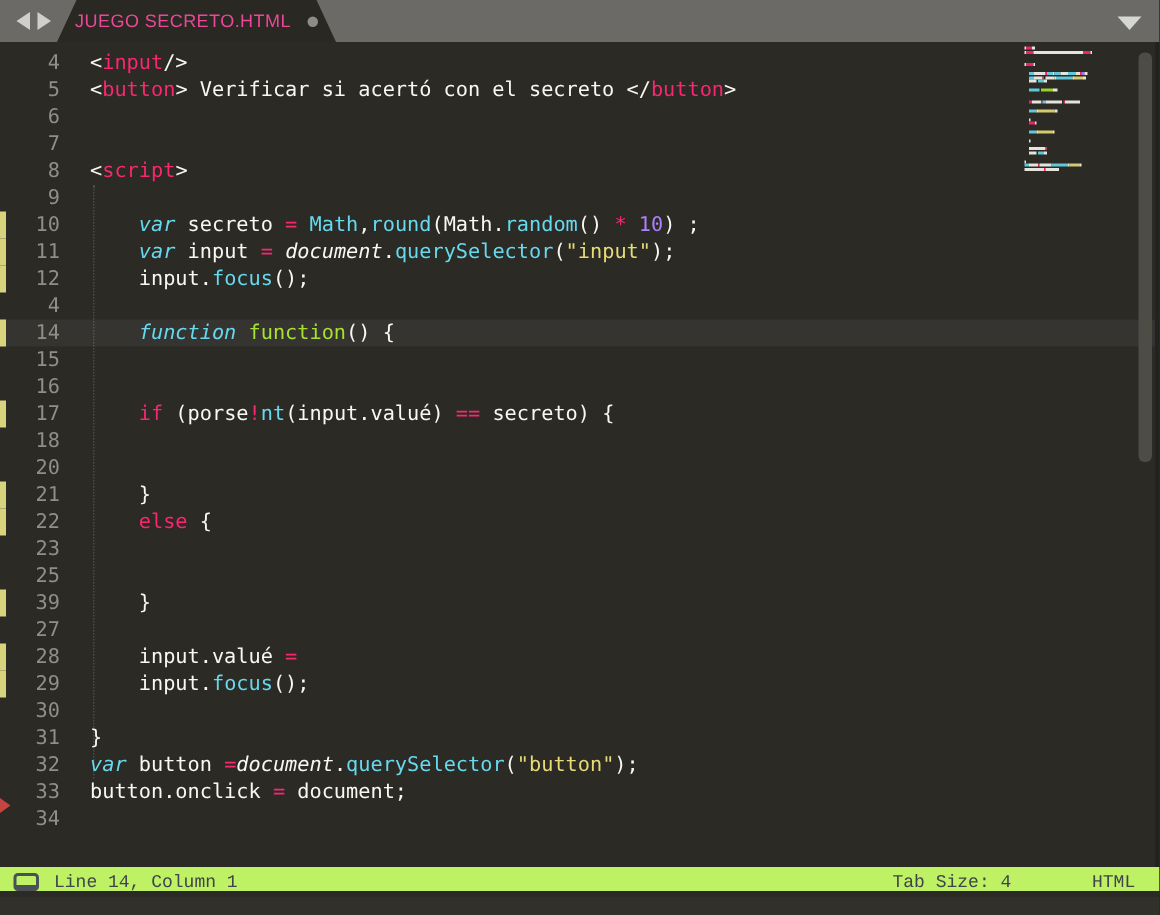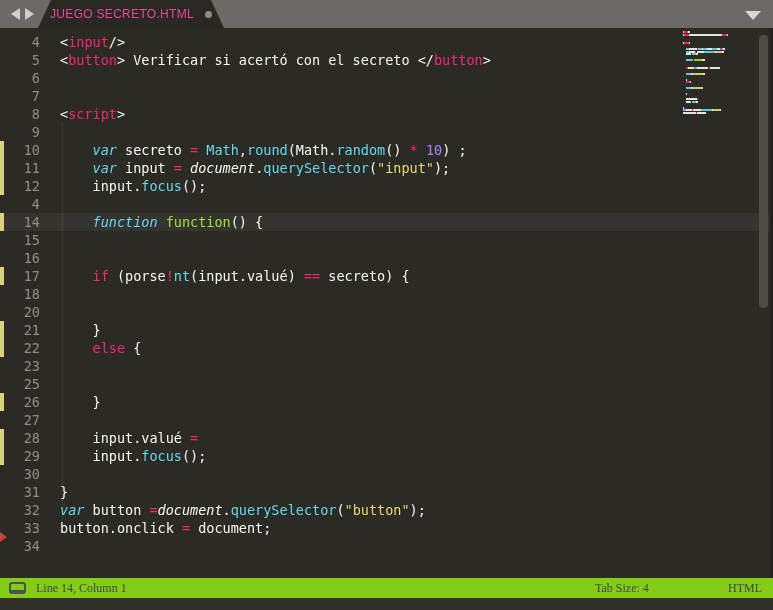--- a/index.html
+++ b/index.html
@@ -35,22 +35,22 @@
   
   .minimap{position:absolute;left:683px;top:3px;width:72px;height:120px}
   .mrow{position:absolute;left:0;height:2.8px;width:72px}
   .mrow span{position:absolute;top:0;height:2px;opacity:.9}
 
   
   .sb-thumb{position:absolute;right:5px;top:7px;width:9px;height:273px;background:#4d4c45;border-radius:4px}
   .sb-edge{position:absolute;right:0;top:0;width:3px;height:550px;background:#232220}
 
   
-  .statusbar{position:absolute;left:0;top:578px;width:773px;height:32px;background:#84cc16;
-       font-family:Liberation Serif, serif;font-size:12px;color:#3f444b}
+  .statusbar{position:absolute;left:0;top:578px;width:773px;height:16px;background:#bef264;
+       font-family:Liberation Mono, monospace;font-size:12px;color:#3f444b}
   .sb-icon{position:absolute;left:9px;top:4px;width:17px;height:12px;border:2px solid #4b4f56;border-bottom-width:4px;border-radius:3px}
   .sb-pos{position:absolute;left:36px;top:3px}
   .sb-tabsize{position:absolute;left:595px;top:3px}
   .sb-syntax{position:absolute;left:728px;top:3px}
   .bottom-strip{position:absolute;left:0;top:598px;width:773px;height:12px;background:#31302b}
 </style>
 </head>
 <body>
 
 <div class="app">
@@ -81,21 +81,21 @@
         <div class="row cur"><span class="mark"></span><span class="lnum">14</span><span class="ltext"><span style="color: rgb(248, 248, 242);">    </span><span class="it" style="color: rgb(102, 217, 239);">function</span><span style="color: rgb(248, 248, 242);"> </span><span style="color: rgb(166, 226, 46);">function</span><span style="color: rgb(248, 248, 242);">() {</span></span></div>
         <div class="row"><span class="lnum">15</span><span class="ltext"></span></div>
         <div class="row"><span class="lnum">16</span><span class="ltext"></span></div>
         <div class="row"><span class="mark"></span><span class="lnum">17</span><span class="ltext"><span style="color: rgb(248, 248, 242);">    </span><span style="color: rgb(249, 38, 114);">if</span><span style="color: rgb(248, 248, 242);"> (porse</span><span style="color: rgb(249, 38, 114);">!</span><span style="color: rgb(102, 217, 239);">nt</span><span style="color: rgb(248, 248, 242);">(input.valué) </span><span style="color: rgb(249, 38, 114);">==</span><span style="color: rgb(248, 248, 242);"> secreto) {</span></span></div>
         <div class="row"><span class="lnum">18</span><span class="ltext"></span></div>
         <div class="row"><span class="lnum">20</span><span class="ltext"></span></div>
         <div class="row"><span class="mark"></span><span class="lnum">21</span><span class="ltext"><span style="color: rgb(248, 248, 242);">    </span><span style="color: rgb(248, 248, 242);">}</span></span></div>
         <div class="row"><span class="mark"></span><span class="lnum">22</span><span class="ltext"><span style="color: rgb(248, 248, 242);">    </span><span style="color: rgb(249, 38, 114);">else</span><span style="color: rgb(248, 248, 242);"> {</span></span></div>
         <div class="row"><span class="lnum">23</span><span class="ltext"></span></div>
         <div class="row"><span class="lnum">25</span><span class="ltext"></span></div>
-        <div class="row"><span class="mark"></span><span class="lnum">26</span><span class="ltext"><span style="color: rgb(248, 248, 242);">    </span><span style="color: rgb(248, 248, 242);">}</span></span></div>
+        <div class="row"><span class="mark"></span><span class="lnum">39</span><span class="ltext"><span style="color: rgb(248, 248, 242);">    </span><span style="color: rgb(248, 248, 242);">}</span></span></div>
         <div class="row"><span class="lnum">27</span><span class="ltext"></span></div>
         <div class="row"><span class="mark"></span><span class="lnum">28</span><span class="ltext"><span style="color: rgb(248, 248, 242);">    </span><span style="color: rgb(248, 248, 242);">input.valué </span><span style="color: rgb(249, 38, 114);">=</span></span></div>
         <div class="row"><span class="mark"></span><span class="lnum">29</span><span class="ltext"><span style="color: rgb(248, 248, 242);">    </span><span style="color: rgb(248, 248, 242);">input.</span><span style="color: rgb(102, 217, 239);">focus</span><span style="color: rgb(248, 248, 242);">();</span></span></div>
         <div class="row"><span class="lnum">30</span><span class="ltext"></span></div>
         <div class="row"><span class="lnum">31</span><span class="ltext"><span style="color: rgb(248, 248, 242);">}</span></span></div>
         <div class="row"><span class="lnum">32</span><span class="ltext"><span class="it" style="color: rgb(102, 217, 239);">var</span><span style="color: rgb(248, 248, 242);"> button </span><span style="color: rgb(249, 38, 114);">=</span><span class="it" style="color: rgb(248, 248, 242);">document</span><span style="color: rgb(248, 248, 242);">.</span><span style="color: rgb(102, 217, 239);">querySelector</span><span style="color: rgb(248, 248, 242);">(</span><span style="color: rgb(230, 219, 116);">"button"</span><span style="color: rgb(248, 248, 242);">);</span></span></div>
         <div class="row"><span class="lnum">33</span><span class="ltext"><span style="color: rgb(248, 248, 242);">button.onclick </span><span style="color: rgb(249, 38, 114);">=</span><span style="color: rgb(248, 248, 242);"> document;</span></span></div>
         <div class="row"><span class="lnum">34</span><span class="ltext"></span></div>
       </div>
     <div class="del-arrow"></div>

